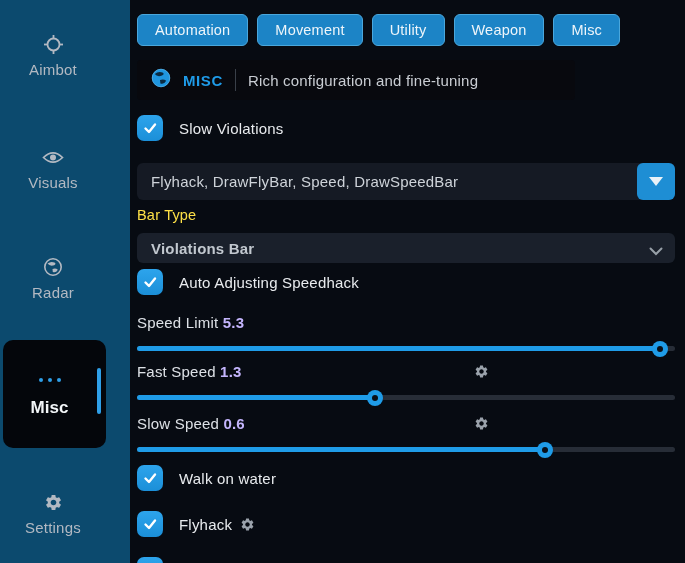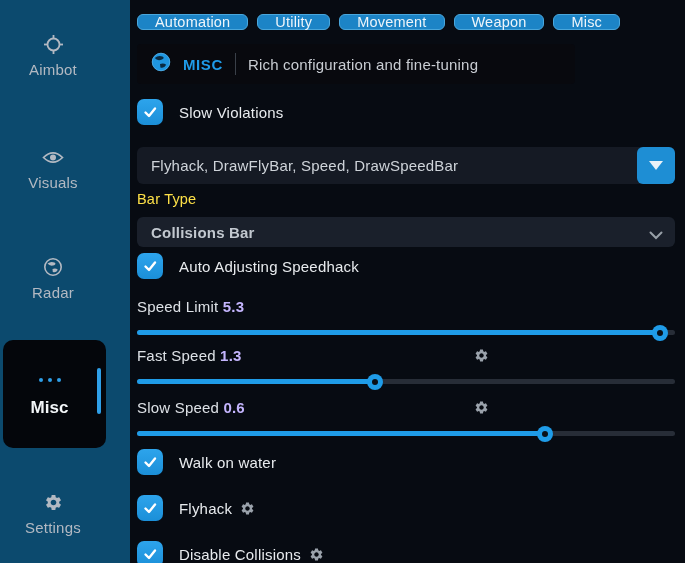--- a/index.html
+++ b/index.html
@@ -15,21 +15,21 @@
   .sel-box { position:absolute; left:3px; top:340px; width:103px; height:108px; background:#04060b; border-radius:10px; cursor:pointer; }
   .sel-dots { position:absolute; left:0; right:10px; top:38px; display:flex; justify-content:center; gap:5px; }
   .sel-dots i { width:4px; height:4px; border-radius:2px; background:#2f9fe8; }
   .sel-label { position:absolute; left:0; right:10px; top:58px; text-align:center; font-size:17px; font-weight:bold; color:#f2f5f8; }
   .sel-indicator { position:absolute; right:5px; top:28px; width:4px; height:46px; border-radius:2px; background:#2f9fe8; }
 
   
   .content { position:absolute; left:137px; top:0; width:538px; height:563px; }
 
   .tabs { margin-top:14px; display:flex; gap:9px; }
-  .tab { height:16px; padding:0 17px; display:flex; align-items:center; justify-content:center;
+  .tab { height:32px; padding:0 17px; display:flex; align-items:center; justify-content:center;
          background:#1c84c6; border:1px solid #4aa7dc; border-radius:6px;
          color:#eef5fa; font-size:14.5px; letter-spacing:.2px; cursor:pointer; }
 
   .header-bar { margin-top:14px; width:438px; height:40px; background:#08090e; border-radius:4px;
                 display:flex; align-items:center; padding:0 14px; gap:12px; }
   .header-title { color:#1f9be8; font-size:15px; font-weight:bold; letter-spacing:.6px; }
   .header-divider { width:1px; height:22px; background:#3a4049; }
   .header-subtitle { color:#c9cdd3; font-size:15px; letter-spacing:.2px;text-align:center; }
 
   .check-row { display:flex; align-items:center; gap:16px; height:26px; cursor:pointer; }
@@ -138,22 +138,22 @@
           </svg>
       </span>
       <span class="nav-label">Settings</span>
     </div>
   </aside>
 
   <main class="content">
 
     <div class="tabs">
       <button class="tab">Automation</button>
+      <button class="tab">Movement</button>
       <button class="tab">Utility</button>
-      <button class="tab">Movement</button>
       <button class="tab">Weapon</button>
       <button class="tab">Misc</button>
     </div>
 
     <div class="header-bar">
       <span>
         <svg width="20" height="20" viewBox="0 0 20 20">
           <circle cx="10" cy="10" r="9" fill="#1f96e0"></circle>
           <path d="M3.8,6 Q7.5,2.8 11.5,4.6 Q14,6.2 11,7.6 Q6,9.2 3.8,6 Z" fill="#0a2b42"></path>
           <path d="M9,12 Q12.5,10.5 15.2,12.8 Q13,16.8 9.4,15.4 Z" fill="#0a2b42"></path>
@@ -176,21 +176,21 @@
 
     <div class="multiselect">
       <span class="multiselect-value">Flyhack, DrawFlyBar, Speed, DrawSpeedBar</span>
       <span class="ms-btn">
         <span class="tri-down"></span>
       </span>
     </div>
 
     <div class="field-label">Bar Type</div>
     <div class="select">
-      <span class="select-value">Collisions Bar</span>
+      <span class="select-value">Violations Bar</span>
       <span class="chev">
         <svg width="14" height="9" viewBox="0 0 14 9">
             <polyline points="1.5,1.5 7,7 12.5,1.5" fill="none" stroke="#98a0a8" stroke-width="2" stroke-linecap="round"></polyline>
           </svg>
       </span>
     </div>
 
     <div class="check-row row-auto">
       <span class="checkbox">
         <svg width="16" height="16" viewBox="0 0 16 16">

